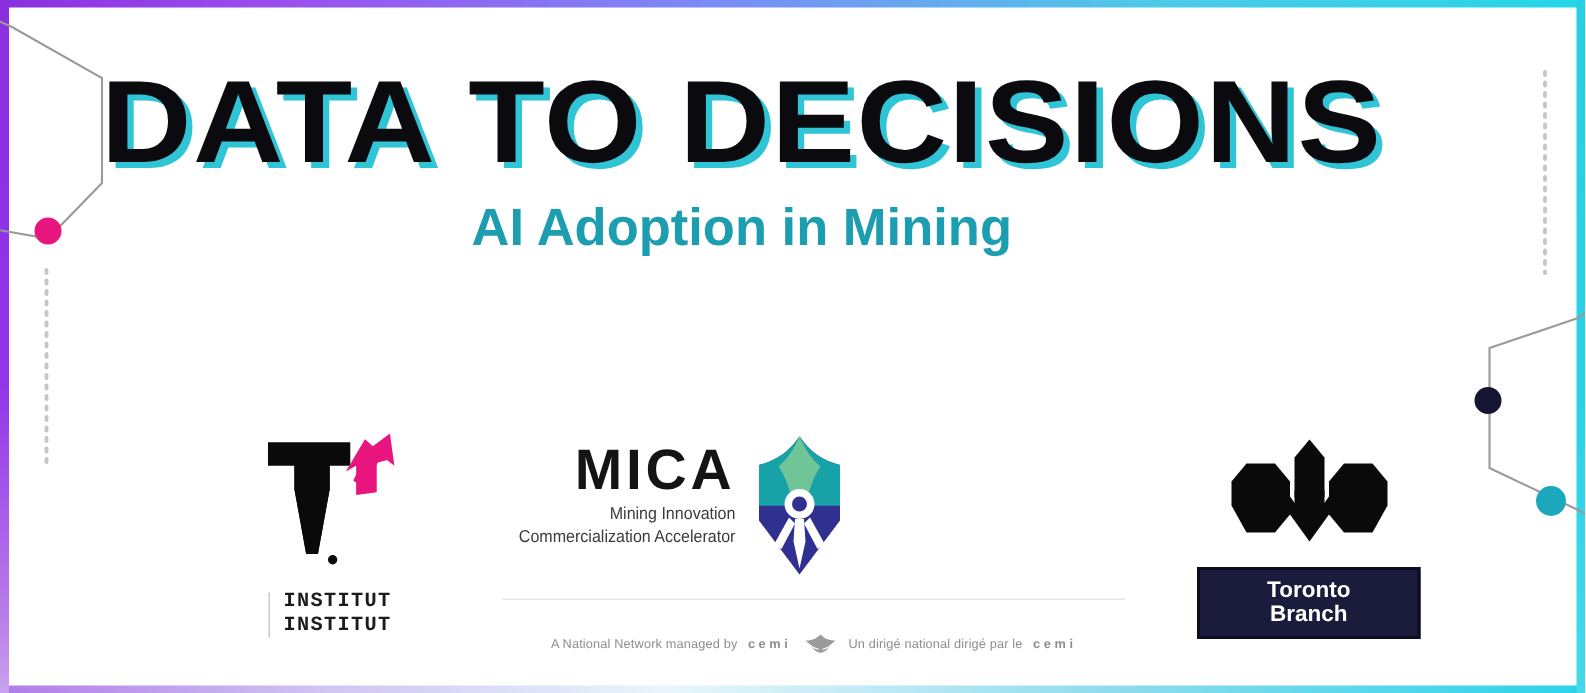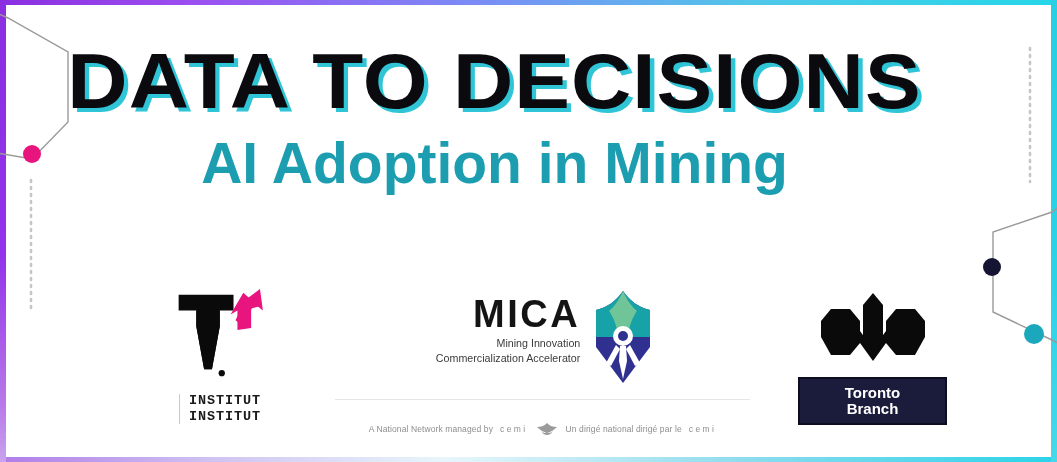--- a/index.html
+++ b/index.html
@@ -71,21 +71,21 @@
     letter-spacing: 1px;
     color: #0a0a0f;
     margin: 0;
     transform: scaleX(1.07);
     text-shadow: 4px 4px 0 #2fc4d6;
     white-space: nowrap;
   }
   .sub-title {
     font-family: "Liberation Sans", sans-serif;
     font-weight: 700;
-    font-size: 57px;
+    font-size: 35px;
     line-height: 1.05;
     color: #1c9eb0;
     margin: 14px 0 0 0;
     white-space: nowrap;
   }
 
   
   .logo-row {
     position: absolute;
     top: 285px;
@@ -129,21 +129,21 @@
   
   .mica-logo {
     position: absolute;
     left: 295px;
     top: 4px;
     width: 415px;
   }
   .mica-main {
     display: flex;
     align-items: flex-start;
-    justify-content: center;
+    justify-content: flex-start;
     gap: 6px;
   }
   .mica-left { text-align: right; padding-top: 6px; }
   .mica-right { text-align: left; padding-top: 6px; }
   .mica-word {
     font-family: "Liberation Sans", sans-serif;
     font-weight: 700;
     font-size: 38px;
     line-height: 1;
     letter-spacing: 2.5px;
@@ -173,21 +173,21 @@
   .mica-footer-text {
     font-family: "Liberation Sans", sans-serif;
     font-size: 8.5px;
     color: #8e8e8e;
     white-space: nowrap;
     letter-spacing: 0.1px;
   }
   .cemi-word {
     font-family: "Liberation Sans", sans-serif;
     font-size: 8.5px;
-    font-weight: 400;
+    font-weight: 700;
     color: #8e8e8e;
     letter-spacing: 2.4px;
     text-transform: lowercase;
   }
 
   
   .cim-logo {
     position: absolute;
     left: 740px;
     top: 6px;

